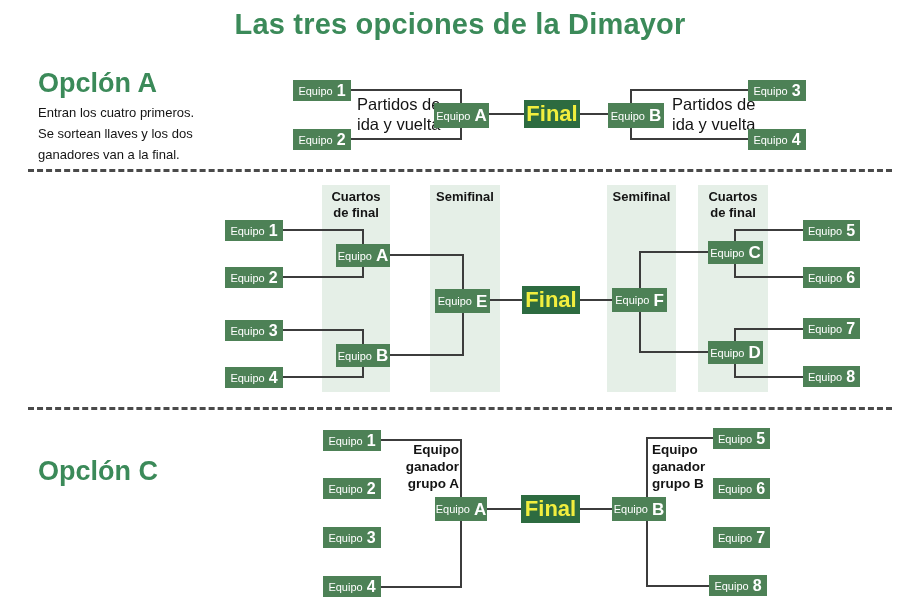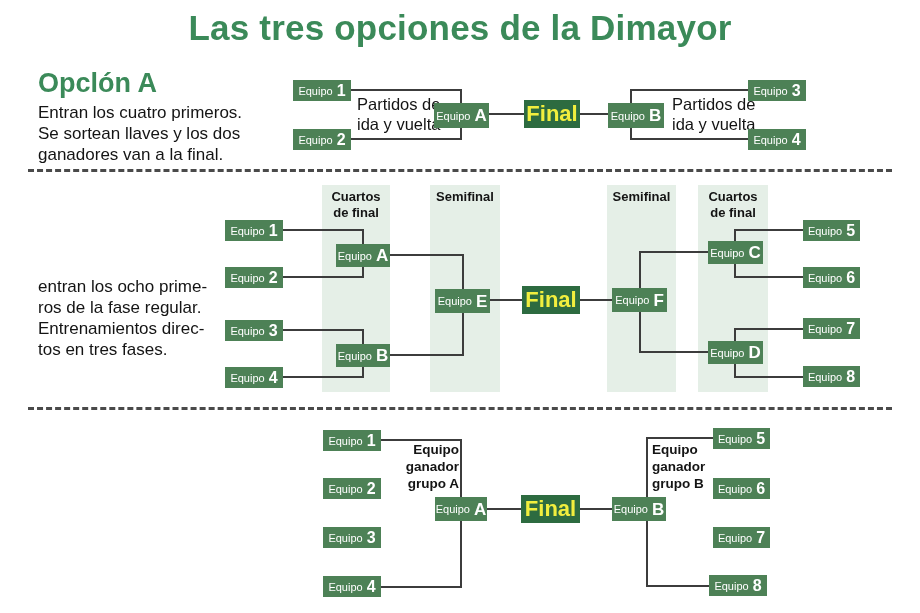--- a/index.html
+++ b/index.html
@@ -2,27 +2,27 @@
 <html><head>
 <meta charset="utf-8">
 <style>
   html,body{margin:0;padding:0;background:#ffffff;}
   #canvas{
     position:relative;width:920px;height:613px;background:#ffffff;
     font-family:"Liberation Sans", sans-serif;overflow:hidden;
   }
   .title{
     position:absolute;left:0;top:8px;width:920px;text-align:center;
-    font-size:35px;font-weight:bold;color:#3b8a59;letter-spacing:0.2px;
+    font-size:29px;font-weight:bold;color:#3b8a59;letter-spacing:0.2px;
   }
   .opt-heading{
     position:absolute;font-size:27px;font-weight:bold;color:#3b8a59;text-align:center;
   }
   .desc{
-    position:absolute;font-size:17px;line-height:21px;color:#141414;
+    position:absolute;font-size:13px;line-height:21px;color:#141414;
     white-space:pre-line;
   }
   .note{
     position:absolute;font-size:16.5px;line-height:20px;color:#141414;
     white-space:pre-line;
   }
   .winner-note{
     position:absolute;font-size:13.5px;line-height:17px;font-weight:bold;
     color:#141414;white-space:pre-line;
   }
@@ -111,24 +111,20 @@
   <div class="band" style="left:607px;width:69px"></div>
   <div class="band" style="left:698px;width:70px"></div>
 
   <div class="col-header" style="left:322px;width:68px">Cuartos
 de final</div>
   <div class="col-header" style="left:430px;width:70px">Semifinal</div>
   <div class="col-header" style="left:607px;width:69px">Semifinal</div>
   <div class="col-header" style="left:698px;width:70px">Cuartos
 de final</div>
 
-  <div class="desc" style="left:38px;top:276px">entran los ocho prime-
-ros de la fase regular.
-Entrenamientos direc-
-tos en tres fases.</div>
 
   <div class="ln" style="left:283px;top:229px;width:81px;height:2px"></div>
   <div class="ln" style="left:283px;top:276px;width:81px;height:2px"></div>
   <div class="ln" style="left:362px;top:229px;width:2px;height:49px"></div>
   <div class="ln" style="left:283px;top:329px;width:81px;height:2px"></div>
   <div class="ln" style="left:283px;top:376px;width:81px;height:2px"></div>
   <div class="ln" style="left:362px;top:329px;width:2px;height:49px"></div>
   <div class="ln" style="left:390px;top:254px;width:74px;height:2px"></div>
   <div class="ln" style="left:390px;top:354px;width:74px;height:2px"></div>
   <div class="ln" style="left:462px;top:254px;width:2px;height:102px"></div>
@@ -197,20 +193,21 @@
     <span class="w">Equipo</span>
       <span class="n">7</span>
   </div>
   <div class="tbox" style="left:803px;top:366px;width:57px;height:21px">
     <span class="w">Equipo</span>
       <span class="n">8</span>
   </div>
 
   <div class="divider" style="top:407px"></div>
 
+  <div class="opt-heading" style="left:38px;top:456px">Opclón C</div>
 
   <div class="ln" style="left:381px;top:439px;width:81px;height:2px"></div>
   <div class="ln" style="left:460px;top:439px;width:2px;height:149px"></div>
   <div class="ln" style="left:381px;top:586px;width:81px;height:2px"></div>
   <div class="ln" style="left:487px;top:508px;width:34px;height:2px"></div>
   <div class="ln" style="left:580px;top:508px;width:32px;height:2px"></div>
   <div class="ln" style="left:646px;top:437px;width:2px;height:150px"></div>
   <div class="ln" style="left:646px;top:437px;width:67px;height:2px"></div>
   <div class="ln" style="left:646px;top:585px;width:64px;height:2px"></div>
 

